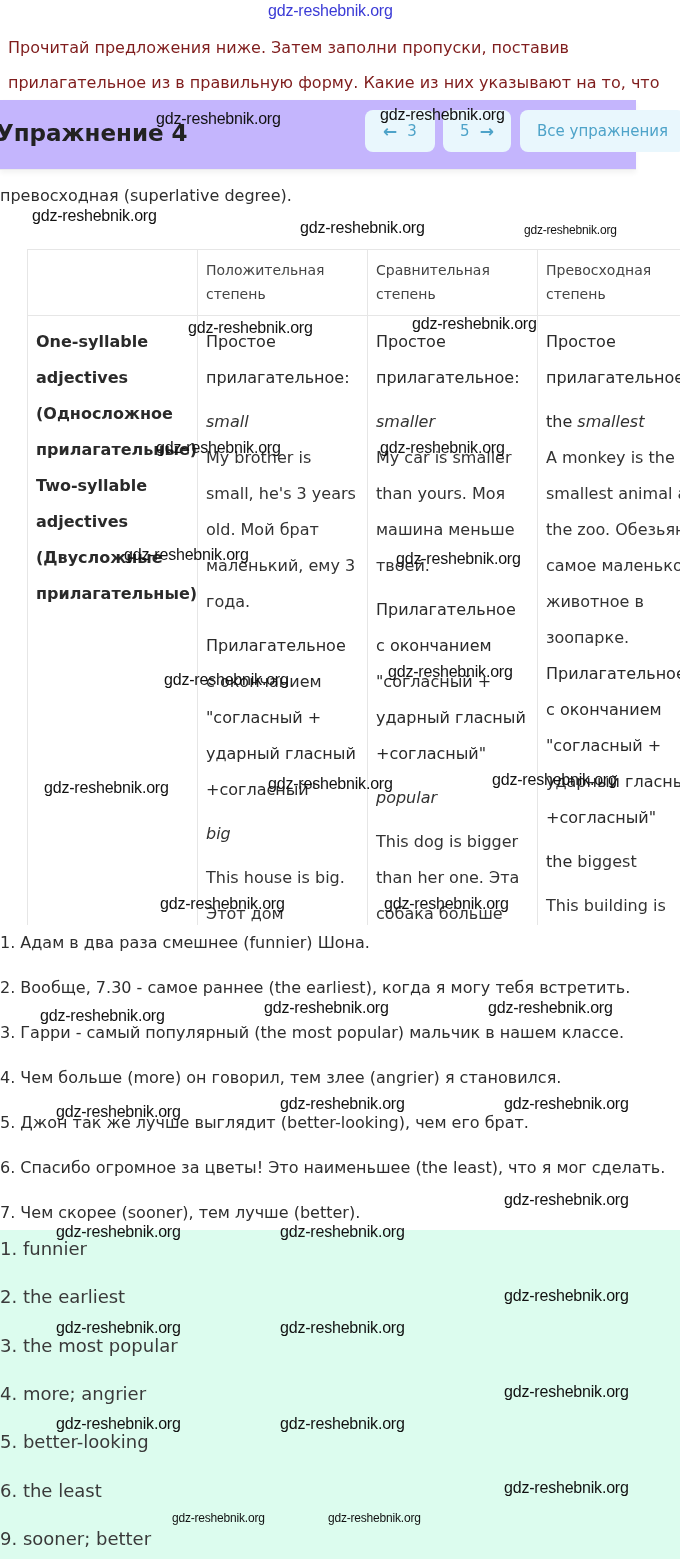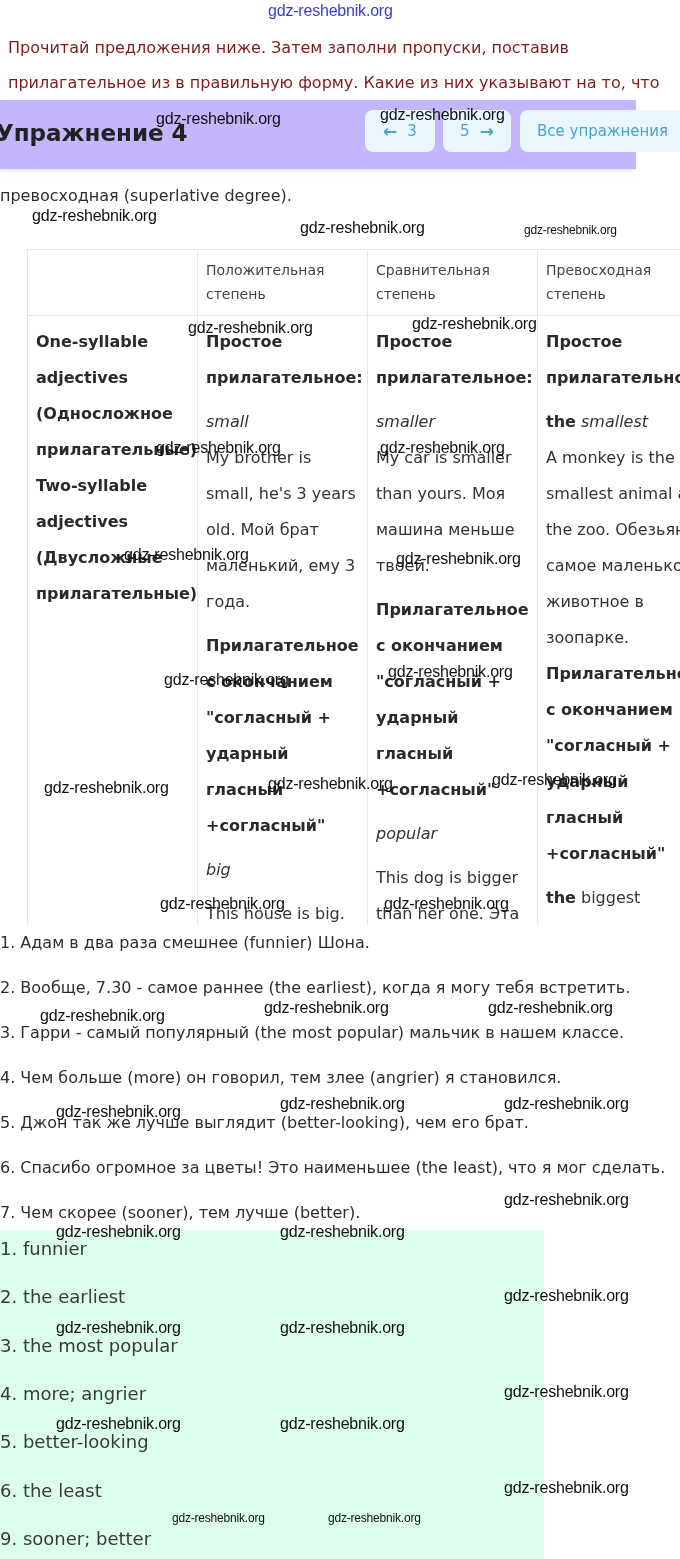--- a/index.html
+++ b/index.html
@@ -20,33 +20,33 @@
     .nav-all { left: 520px; width: 165px; }
     .arrow { font-size: 17px; font-weight: bold; }
 
     .desc { position: absolute; left: 0; top: 178px; width: 680px; font-size: 16px; line-height: 36px; color: #2e2e2e; }
 
     .table-wrap { position: absolute; left: 0; top: 249px; width: 680px; height: 676px; overflow: hidden; }
     table { border-collapse: collapse; width: 680px; table-layout: fixed; margin-left: 27px; }
     td, th { border: 1px solid #e6e6e6; vertical-align: top; text-align: left; padding: 8px 8px; }
     th { font-weight: normal; font-size: 14px; line-height: 24px; color: #444; height: 66px; }
     td { font-size: 16px; line-height: 36px; color: #333; }
-    td .b { font-weight: bold; color: #2a2a2a; }
+    td .b { font-weight: normal; color: #2a2a2a; }
     td .i { font-style: italic; }
     .col0 { width: 170px; }
     .col1 { width: 170px; }
     .col2 { width: 170px; }
     .col3 { width: 170px; }
     td.rowhead { font-weight: bold; color: #2a2a2a; }
 
     .sentences { position: absolute; left: 0; top: 928px; width: 680px; font-size: 16px; color: #2e2e2e; }
     .sentence { height: 45px; line-height: 30px; }
     .sentence .b { font-weight: normal; }
 
-    .answers { position: absolute; left: 0; top: 1230px; width: 544px; height: 329px; background: #dcfcee; font-size: 18px; color: #3a3a3a; }
+    .answers { position: absolute; left: 0; top: 1230px; width: 680px; height: 329px; background: #dcfcee; font-size: 18px; color: #3a3a3a; }
     .answer { position: absolute; left: 0; }
   </style>
 </head>
 <body>
 
 <div class="wm top" style="left:268px;top:2px;color:#3b3bd6;-webkit-text-stroke:0;">gdz-reshebnik.org</div>
 
 <div class="intro">
   <div>Прочитай предложения ниже. Затем заполни пропуски, поставив</div>
   <div>прилагательное из в правильную форму. Какие из них указывают на то, что</div>

